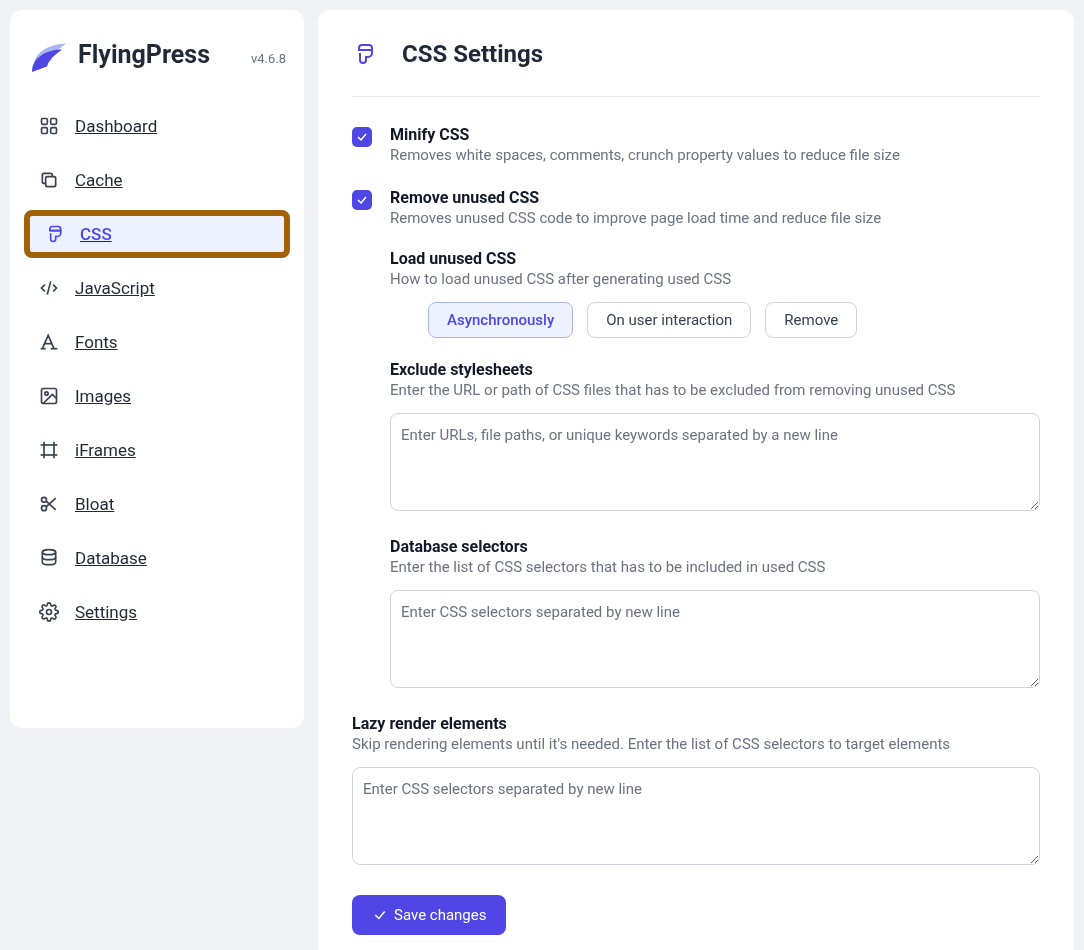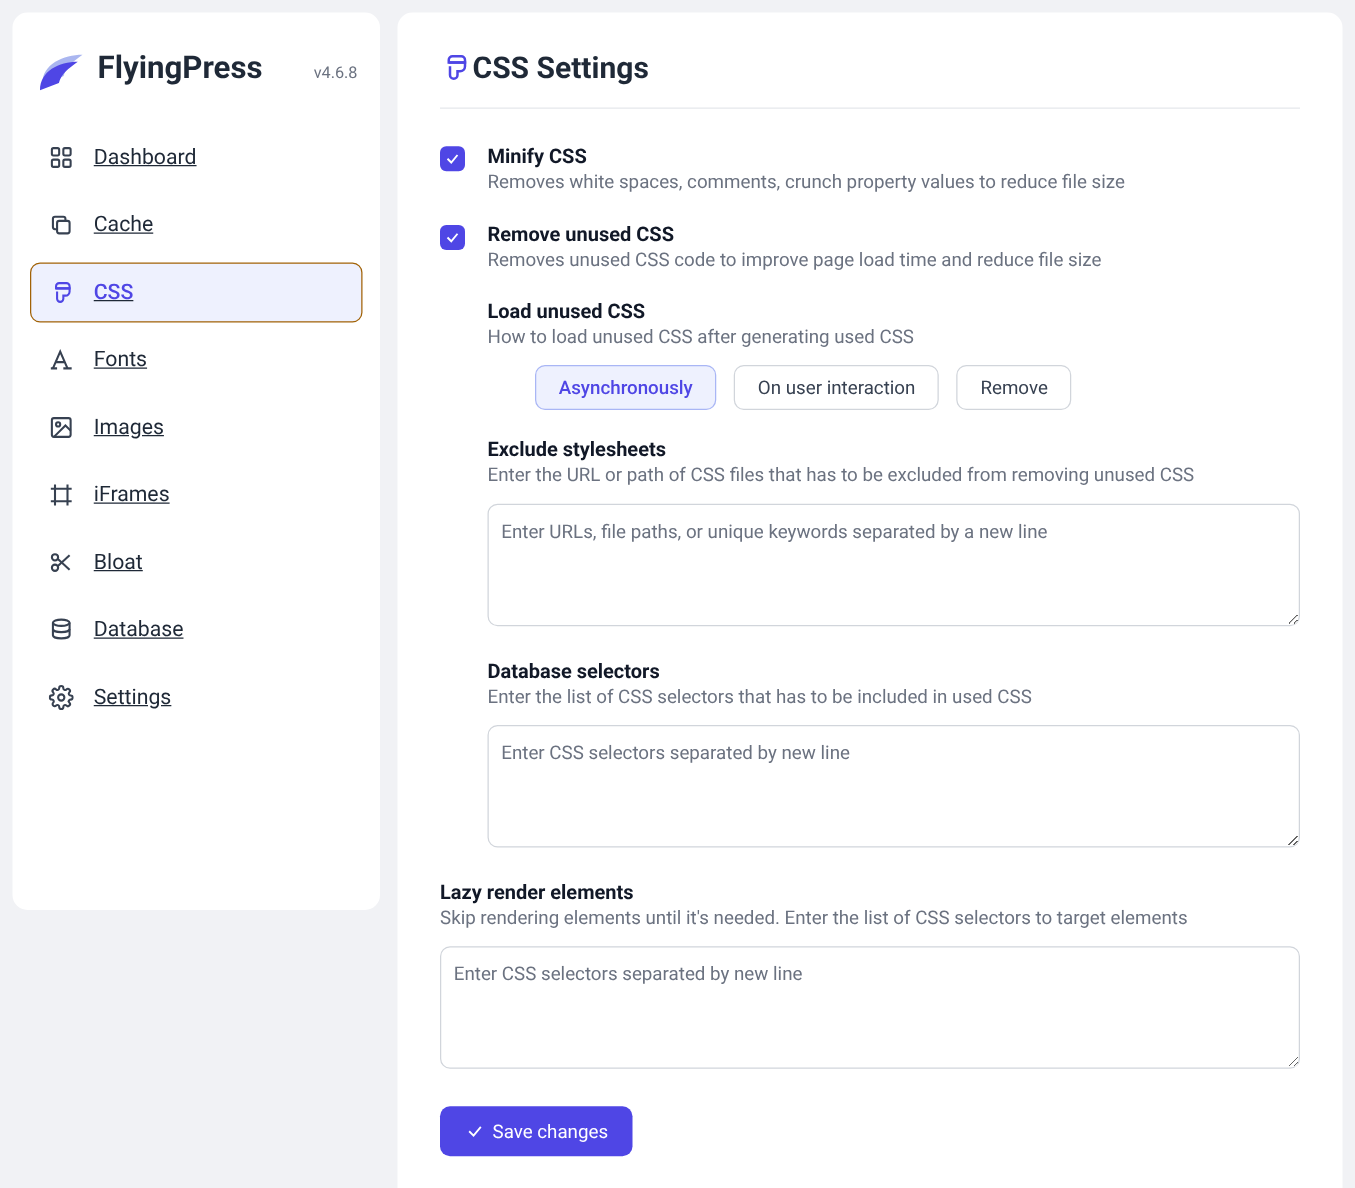--- a/index.html
+++ b/index.html
@@ -60,40 +60,40 @@
     border-radius: 8px;
     padding: 0 14px;
     font-size: 17px;
     color: #1f2937;
     cursor: pointer;
     border: 1px solid transparent;
     margin-bottom: 4px;
   }
   .nav-item.active {
     background: #eef1fe;
-    border: 1px solid #a16207;
+    border: 6px solid #a16207;
     color: #4f46e5;
     font-weight: 500;
   }
   .nav-item svg { width: 20px; height: 20px; flex-shrink: 0; }
   .nav-item.active svg { stroke: #4f46e5; }
 
   
   .main {
     background: #fff;
     border-radius: 12px;
     flex: 1;
     padding: 30px 34px 34px;
     min-height: 930px;
   }
   .page-header {
     display: flex;
     align-items: center;
-    gap: 2px;
-    padding-bottom: 18px;
+    gap: 26px;
+    padding-bottom: 28px;
     border-bottom: 1px solid #e5e7eb;
     margin-bottom: 28px;
   }
   .page-header svg { width: 24px; height: 24px; }
   .page-title {
     font-size: 24px;
     font-weight: 700;
   }
   .setting-row {
     display: flex;
@@ -215,20 +215,28 @@
           <path d="M16 8V6a2 2 0 0 0-2-2H6a2 2 0 0 0-2 2v8a2 2 0 0 0 2 2h2"></path>
         </svg>
       <span>Cache</span>
     </div>
     <div class="nav-item active">
       <svg viewBox="0 0 24 24" fill="none" stroke="#4f46e5" stroke-width="2">
           <path d="M10 3h7a3 3 0 0 1 3 3v2H7V6a3 3 0 0 1 3-3Z"></path>
           <path d="M7 8h13v3a4 4 0 0 1-4 4h-2v3a3 3 0 0 1-6 0v-7"></path>
         </svg>
       <span>CSS</span>
+    </div>
+    <div class="nav-item">
+      <svg viewBox="0 0 24 24" fill="none" stroke="#374151" stroke-width="2">
+          <polyline points="7 8 3 12 7 16"></polyline>
+          <polyline points="17 8 21 12 17 16"></polyline>
+          <line x1="14" y1="4" x2="10" y2="20"></line>
+        </svg>
+      <span>JavaScript</span>
     </div>
     <div class="nav-item">
       <svg viewBox="0 0 24 24" fill="none" stroke="#374151" stroke-width="2">
           <path d="M4 20 L11 4 L18 20"></path>
           <line x1="7" y1="14" x2="15" y2="14"></line>
           <line x1="2" y1="20" x2="8" y2="20"></line>
           <line x1="14" y1="20" x2="22" y2="20"></line>
         </svg>
       <span>Fonts</span>
     </div>

